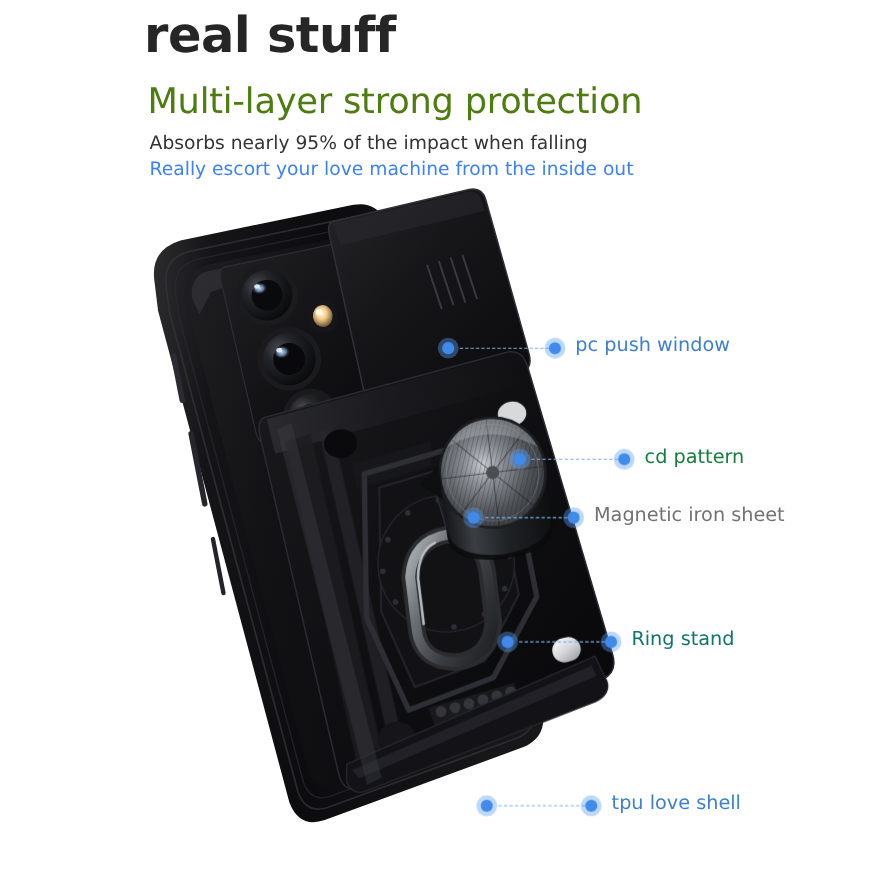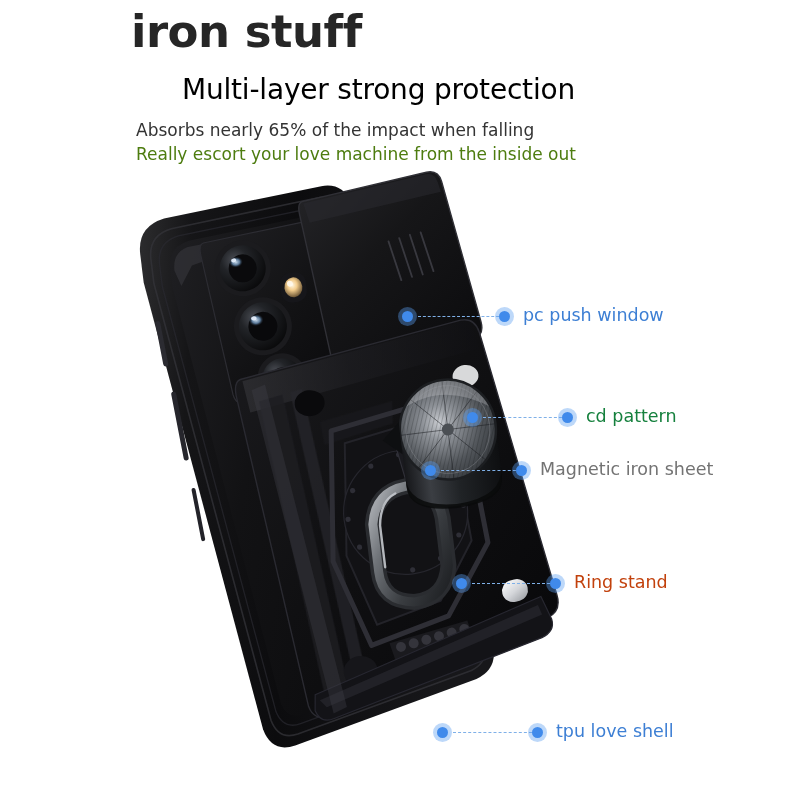--- a/index.html
+++ b/index.html
@@ -30,43 +30,42 @@
     font-weight: 700;
     color: #262626;
     letter-spacing: -0.5px;
     line-height: 1.08;
     white-space: nowrap;
   }
   #title-sub {
     position: absolute;
     left: 134px;
     top: 73px;
-    font-size: 28px;
+    font-size: 32px;
     font-weight: 400;
-    color: #000000;
+    color: #4d7c0f;
     letter-spacing: -0.2px;
     white-space: nowrap;
-    margin-left: 48px;
   }
   #desc-1 {
     position: absolute;
     left: 136px;
     top: 120px;
     font-size: 17px;
     font-weight: 400;
     color: #333333;
     white-space: nowrap;
   }
   #desc-2 {
     position: absolute;
     left: 136px;
     top: 144px;
     font-size: 17px;
     font-weight: 400;
-    color: #4d7c0f;
+    color: #3b82f6;
     white-space: nowrap;
   }
 
   
   #product {
     position: absolute;
     left: 0; top: 0;
     width: 800px;
     height: 800px;
   }
@@ -109,23 +108,23 @@
   }
   .anchor-dot {
     position: absolute;
     width: 11px; height: 11px;
   }
 </style>
 </head>
 <body>
 
 <div id="headings">
-  <div id="title-main">iron stuff</div>
+  <div id="title-main">real stuff</div>
   <div id="title-sub">Multi-layer strong protection</div>
-  <div id="desc-1">Absorbs nearly 65% of the impact when falling</div>
+  <div id="desc-1">Absorbs nearly 95% of the impact when falling</div>
   <div id="desc-2">Really escort your love machine from the inside out</div>
 </div>
 
 <div id="product">
   <svg width="800" height="800" viewBox="0 0 800 800" xmlns="http://www.w3.org/2000/svg">
     <defs>
 
       <linearGradient id="gBodyEdge" x1="0" y1="0" x2="1" y2="0.3">
         <stop offset="0" stop-color="#2e2e30"></stop>
         <stop offset="0.18" stop-color="#151517"></stop>
@@ -440,21 +439,21 @@
         <div class="dot-core" style="background:#2f7ee8;"></div>
       </div>
     </div>
     <div class="leader" style="left:472px; top:583px; width:83px; border-color:#7fb0e8;"></div>
     <div style="position:absolute; left:550px; top:578px;">
       <div class="dot-wrap">
         <div class="dot-halo" style="background:#5b9df0; opacity:0.4;"></div>
         <div class="dot-core" style="background:#2f7ee8;"></div>
       </div>
     </div>
-    <div class="callout-label" style="position:absolute; left:574px; top:574px; color:#c2410c;">Ring stand</div>
+    <div class="callout-label" style="position:absolute; left:574px; top:574px; color:#0f766e;">Ring stand</div>
   </div>
 
   <div class="callout" style="left:0;top:0;">
     <div class="anchor-dot" style="left:437px; top:727px;">
       <div class="dot-wrap">
         <div class="dot-halo" style="background:#5b9df0; opacity:0.4;"></div>
         <div class="dot-core" style="background:#2f7ee8;"></div>
       </div>
     </div>
     <div class="leader" style="left:453px; top:732px; width:84px; border-color:#7fb0e8;"></div>

